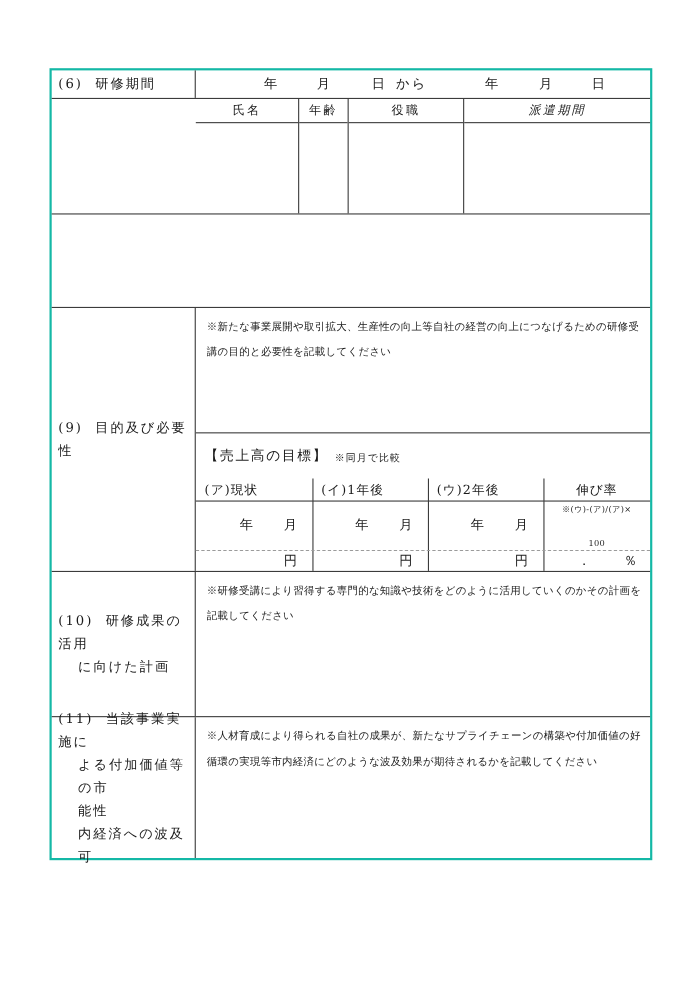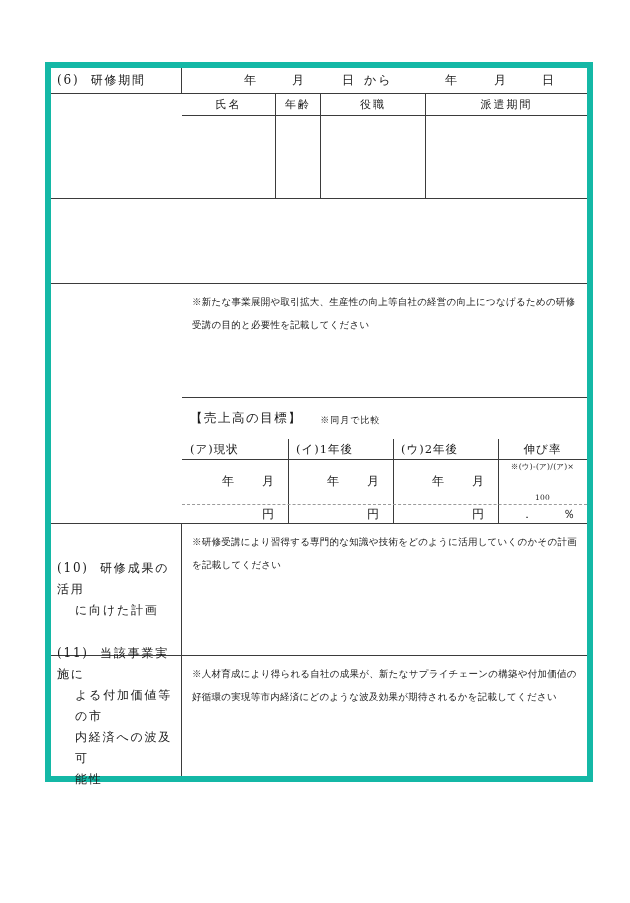--- a/index.html
+++ b/index.html
@@ -1,19 +1,19 @@
 <!DOCTYPE html>
 <html><head>
 <meta charset="utf-8">
 <style>
   html,body{margin:0;padding:0;background:#ffffff;}
   .page{position:relative;width:630px;height:903px;background:#ffffff;overflow:hidden;
         font-family:"DejaVu Serif","Liberation Serif",serif;color:#1a1a1a;}
   .tbl{position:absolute;left:45px;top:62px;width:548px;height:720px;
-       border:6px solid #14b8a6;box-sizing:border-box;}
+       border:2px solid #14b8a6;box-sizing:border-box;}
   .band{position:absolute;left:0;right:0;border-bottom:1px solid #3b3b3b;box-sizing:border-box;}
   .band.last{border-bottom:none;}
   .label-cell{position:absolute;left:0;top:0;bottom:0;width:131px;border-right:1px solid #3b3b3b;
        box-sizing:border-box;display:flex;flex-direction:column;justify-content:center;
        padding:2px 2px 2px 6px;font-size:12px;letter-spacing:1.8px;line-height:21px;white-space:pre-wrap;}
   .content{position:absolute;left:131px;top:0;right:0;bottom:0;}
   .lbl-line{white-space:pre-wrap;}
   .lbl-line.indent{padding-left:18px;}
   
   .t6{position:absolute;top:0;height:100%;display:flex;align-items:center;
@@ -24,21 +24,21 @@
   .col7 .hdr{height:22px;line-height:22px;text-align:center;border-bottom:1px solid #3b3b3b;
       box-sizing:border-box;font-size:11px;letter-spacing:2px;}
   .col7 .fill{position:absolute;top:22px;left:0;right:0;bottom:0;}
   
   .note{font-size:9.5px;letter-spacing:0.25px;line-height:22.5px;padding:7px 8px 0 10px;}
   
   .r9-free{position:absolute;top:0;left:0;right:0;height:125px;}
   .r9-title{position:absolute;top:113px;left:0;right:0;height:30px;border-top:1px solid #3b3b3b;
       box-sizing:border-box;display:flex;align-items:flex-end;padding-left:8px;}
   .st-title{font-size:12.5px;letter-spacing:1.5px;}
-  .st-note{font-size:9px;letter-spacing:1px;margin-left:18px;padding-top:2px;}
+  .st-note{font-size:9px;letter-spacing:1px;margin-left:6px;padding-top:2px;}
   .r9-sub{position:absolute;top:155px;left:0;right:0;bottom:0;}
   .vd{position:absolute;top:0;bottom:0;width:0;border-left:1px solid #3b3b3b;}
   .hl-hdr{position:absolute;top:20px;left:0;right:0;border-top:1px solid #3b3b3b;}
   .hl-dash{position:absolute;top:65px;left:0;right:0;border-top:1px dashed #9b9b9b;}
   .sub-hdr{position:absolute;top:0;height:20px;line-height:20px;font-size:11.5px;
       letter-spacing:1px;padding-left:8px;box-sizing:border-box;}
   .sub-hdr.center{text-align:center;padding-left:0;}
   .ym{position:absolute;top:20px;height:45px;display:flex;align-items:center;justify-content:flex-end;
       gap:28px;padding-right:14px;box-sizing:border-box;font-size:12px;}
   .formula{position:absolute;top:20px;height:45px;display:flex;flex-direction:column;align-items:center;
@@ -76,32 +76,35 @@
           <div class="fill"></div>
         </div>
         <div class="col7" style="left:94px;width:45px;">
           <div class="hdr">年齢</div>
           <div class="fill"></div>
         </div>
         <div class="col7" style="left:139px;width:105px;">
           <div class="hdr">役職</div>
           <div class="fill"></div>
         </div>
-        <div class="col7 lastcol" style="left:244px;right:0;">
+        <div class="col7 lastcol" style="left:244px;right:0;font-style:italic;">
           <div class="hdr">派遣期間</div>
           <div class="fill"></div>
         </div>
       </div>
     </div>
 
     <div class="band" style="top:131px;height:85px;">
       <div class="content"></div>
     </div>
 
     <div class="band" style="top:216px;height:240px;">
+      <div class="label-cell">
+        <div class="lbl-line">(9)  目的及び必要性</div>
+      </div>
       <div class="content">
         <div class="r9-free">
           <div class="note">※新たな事業展開や取引拡大、生産性の向上等自社の経営の向上につなげるための研修受講の目的と必要性を記載してください</div>
         </div>
         <div class="r9-title">
           <span class="st-title">【売上高の目標】</span>
           <span class="st-note">※同月で比較</span>
         </div>
         <div class="r9-sub">
           <div class="vd" style="left:106px;"></div>
@@ -150,22 +153,22 @@
       </div>
       <div class="content">
         <div class="note">※研修受講により習得する専門的な知識や技術をどのように活用していくのかその計画を記載してください</div>
       </div>
     </div>
 
     <div class="band last" style="top:588px;bottom:0;">
       <div class="label-cell">
         <div class="lbl-line">(11)  当該事業実施に</div>
         <div class="lbl-line indent">よる付加価値等の市</div>
+        <div class="lbl-line indent">能性</div>
         <div class="lbl-line indent">内経済への波及可</div>
-        <div class="lbl-line indent">能性</div>
       </div>
       <div class="content">
         <div class="note">※人材育成により得られる自社の成果が、新たなサプライチェーンの構築や付加価値の好循環の実現等市内経済にどのような波及効果が期待されるかを記載してください</div>
       </div>
     </div>
 
   </div>
 </div>
 
 </body></html>

